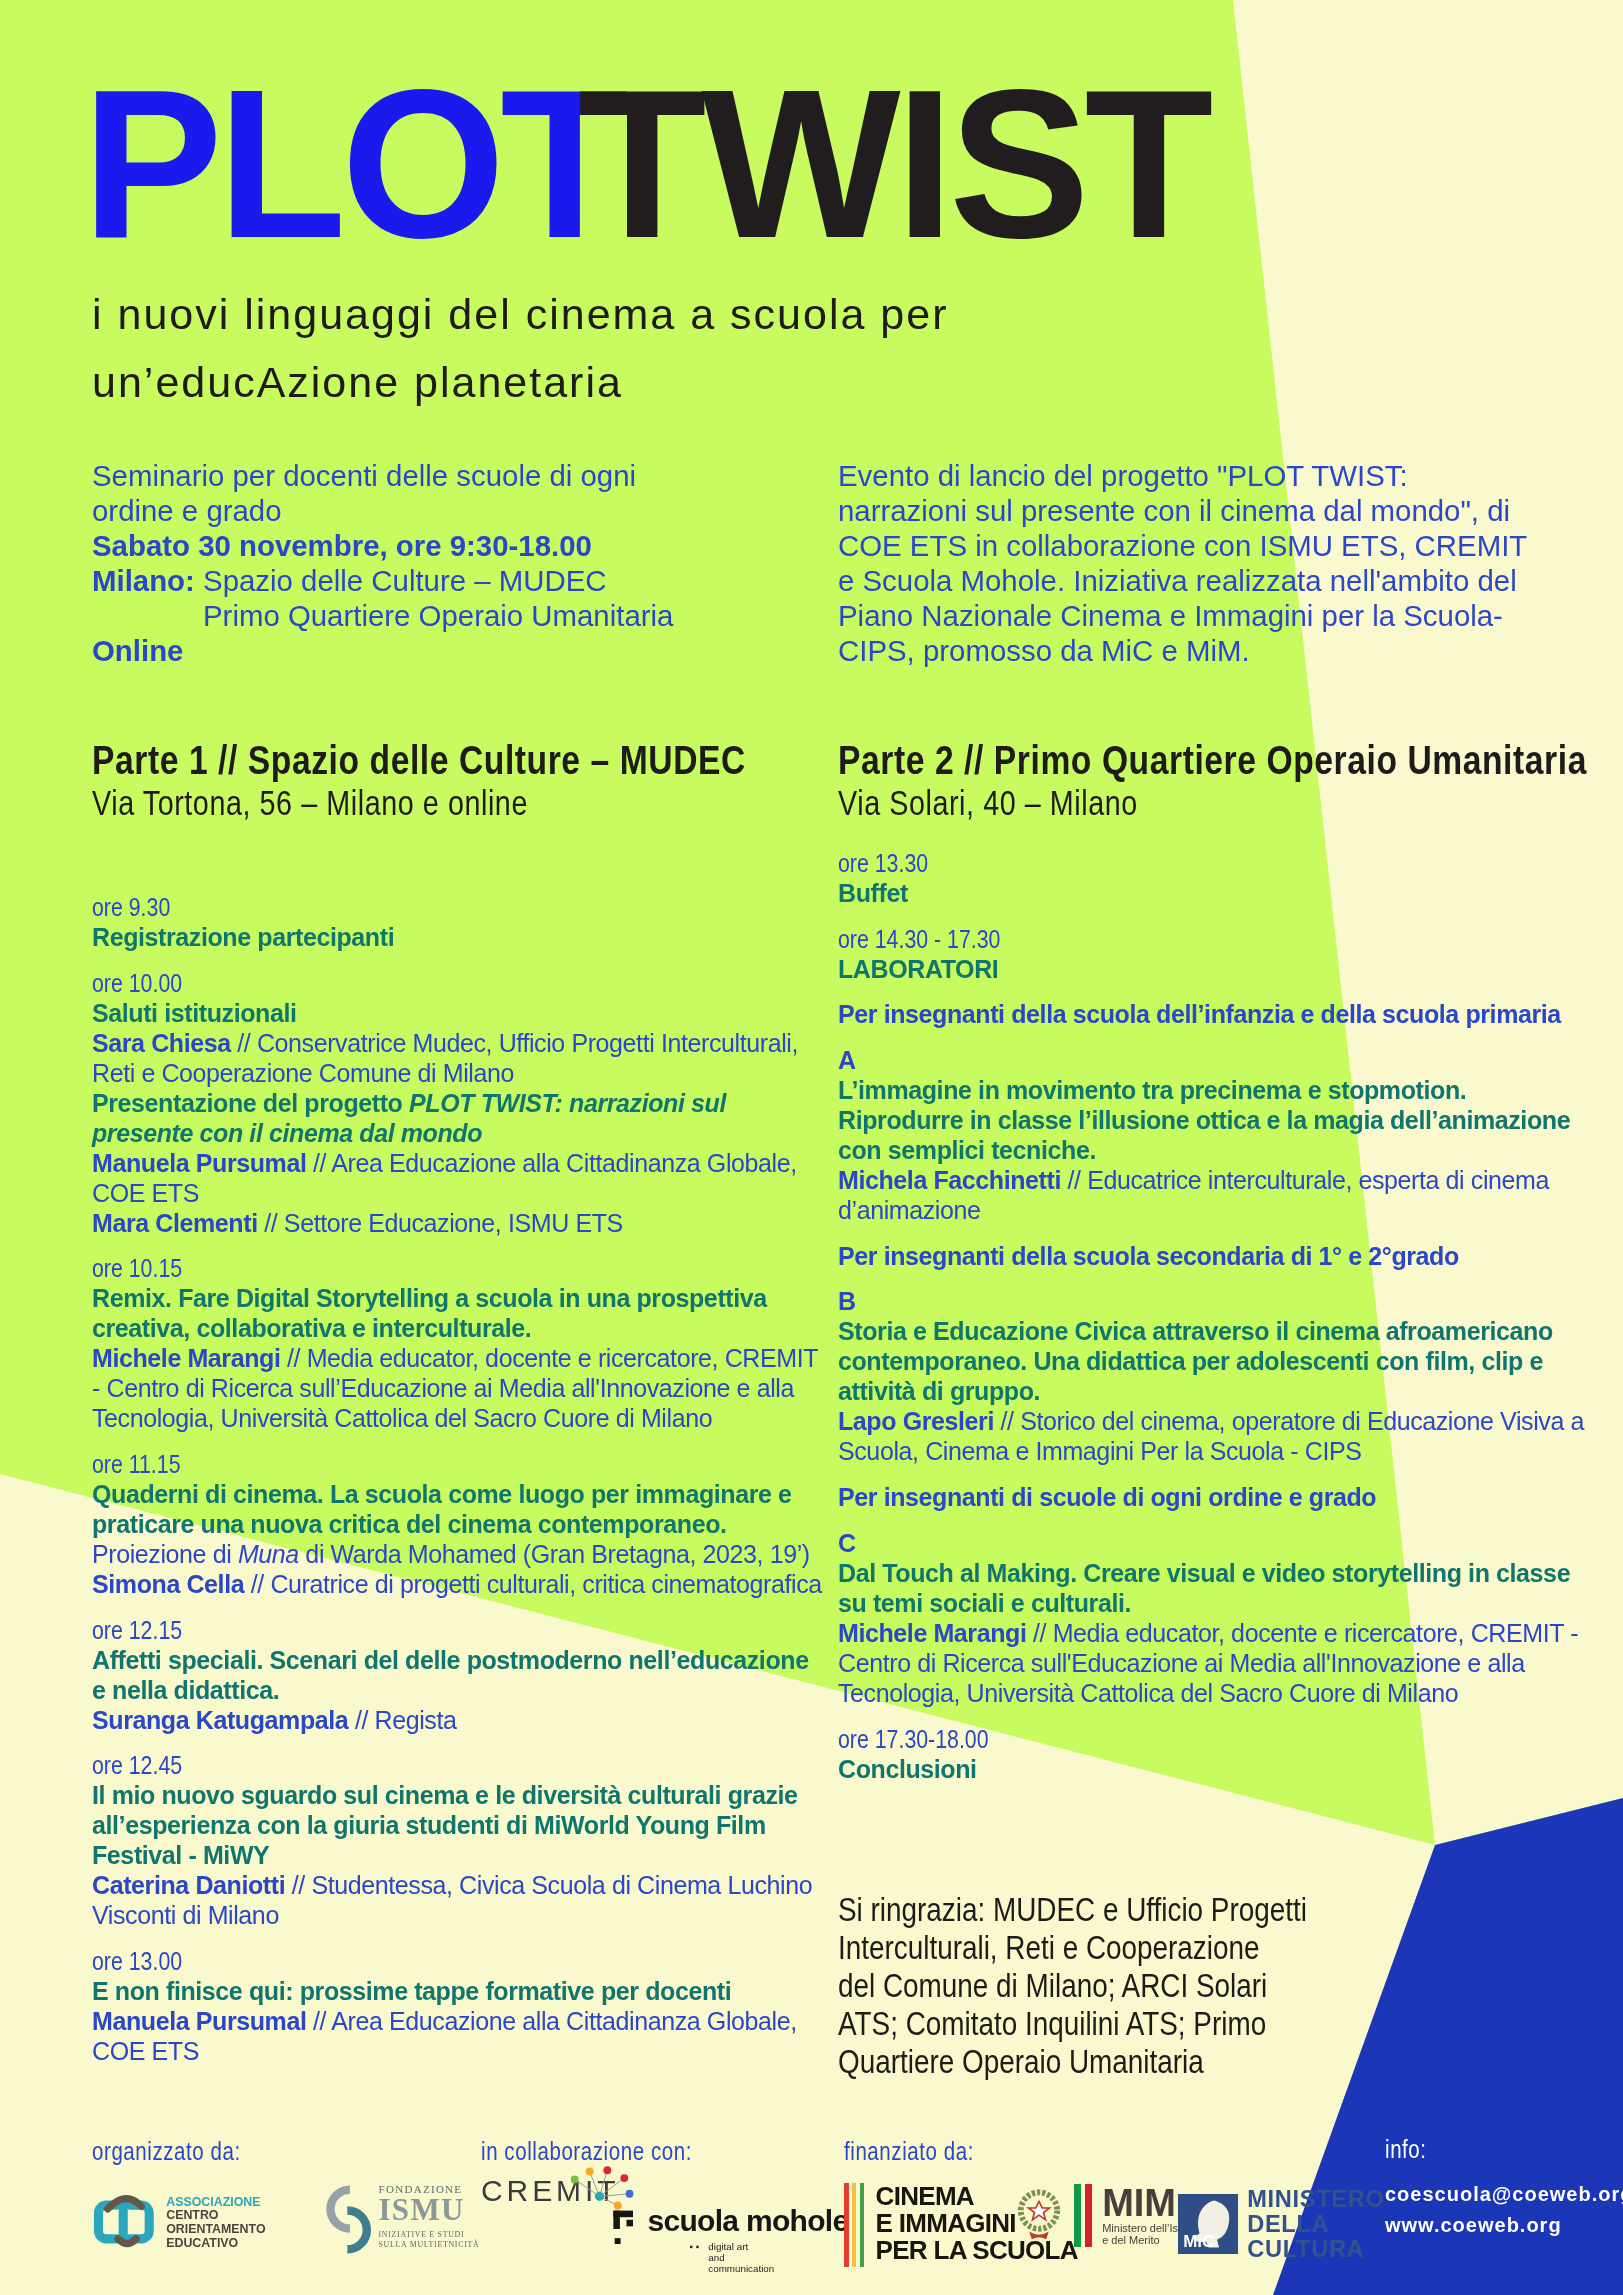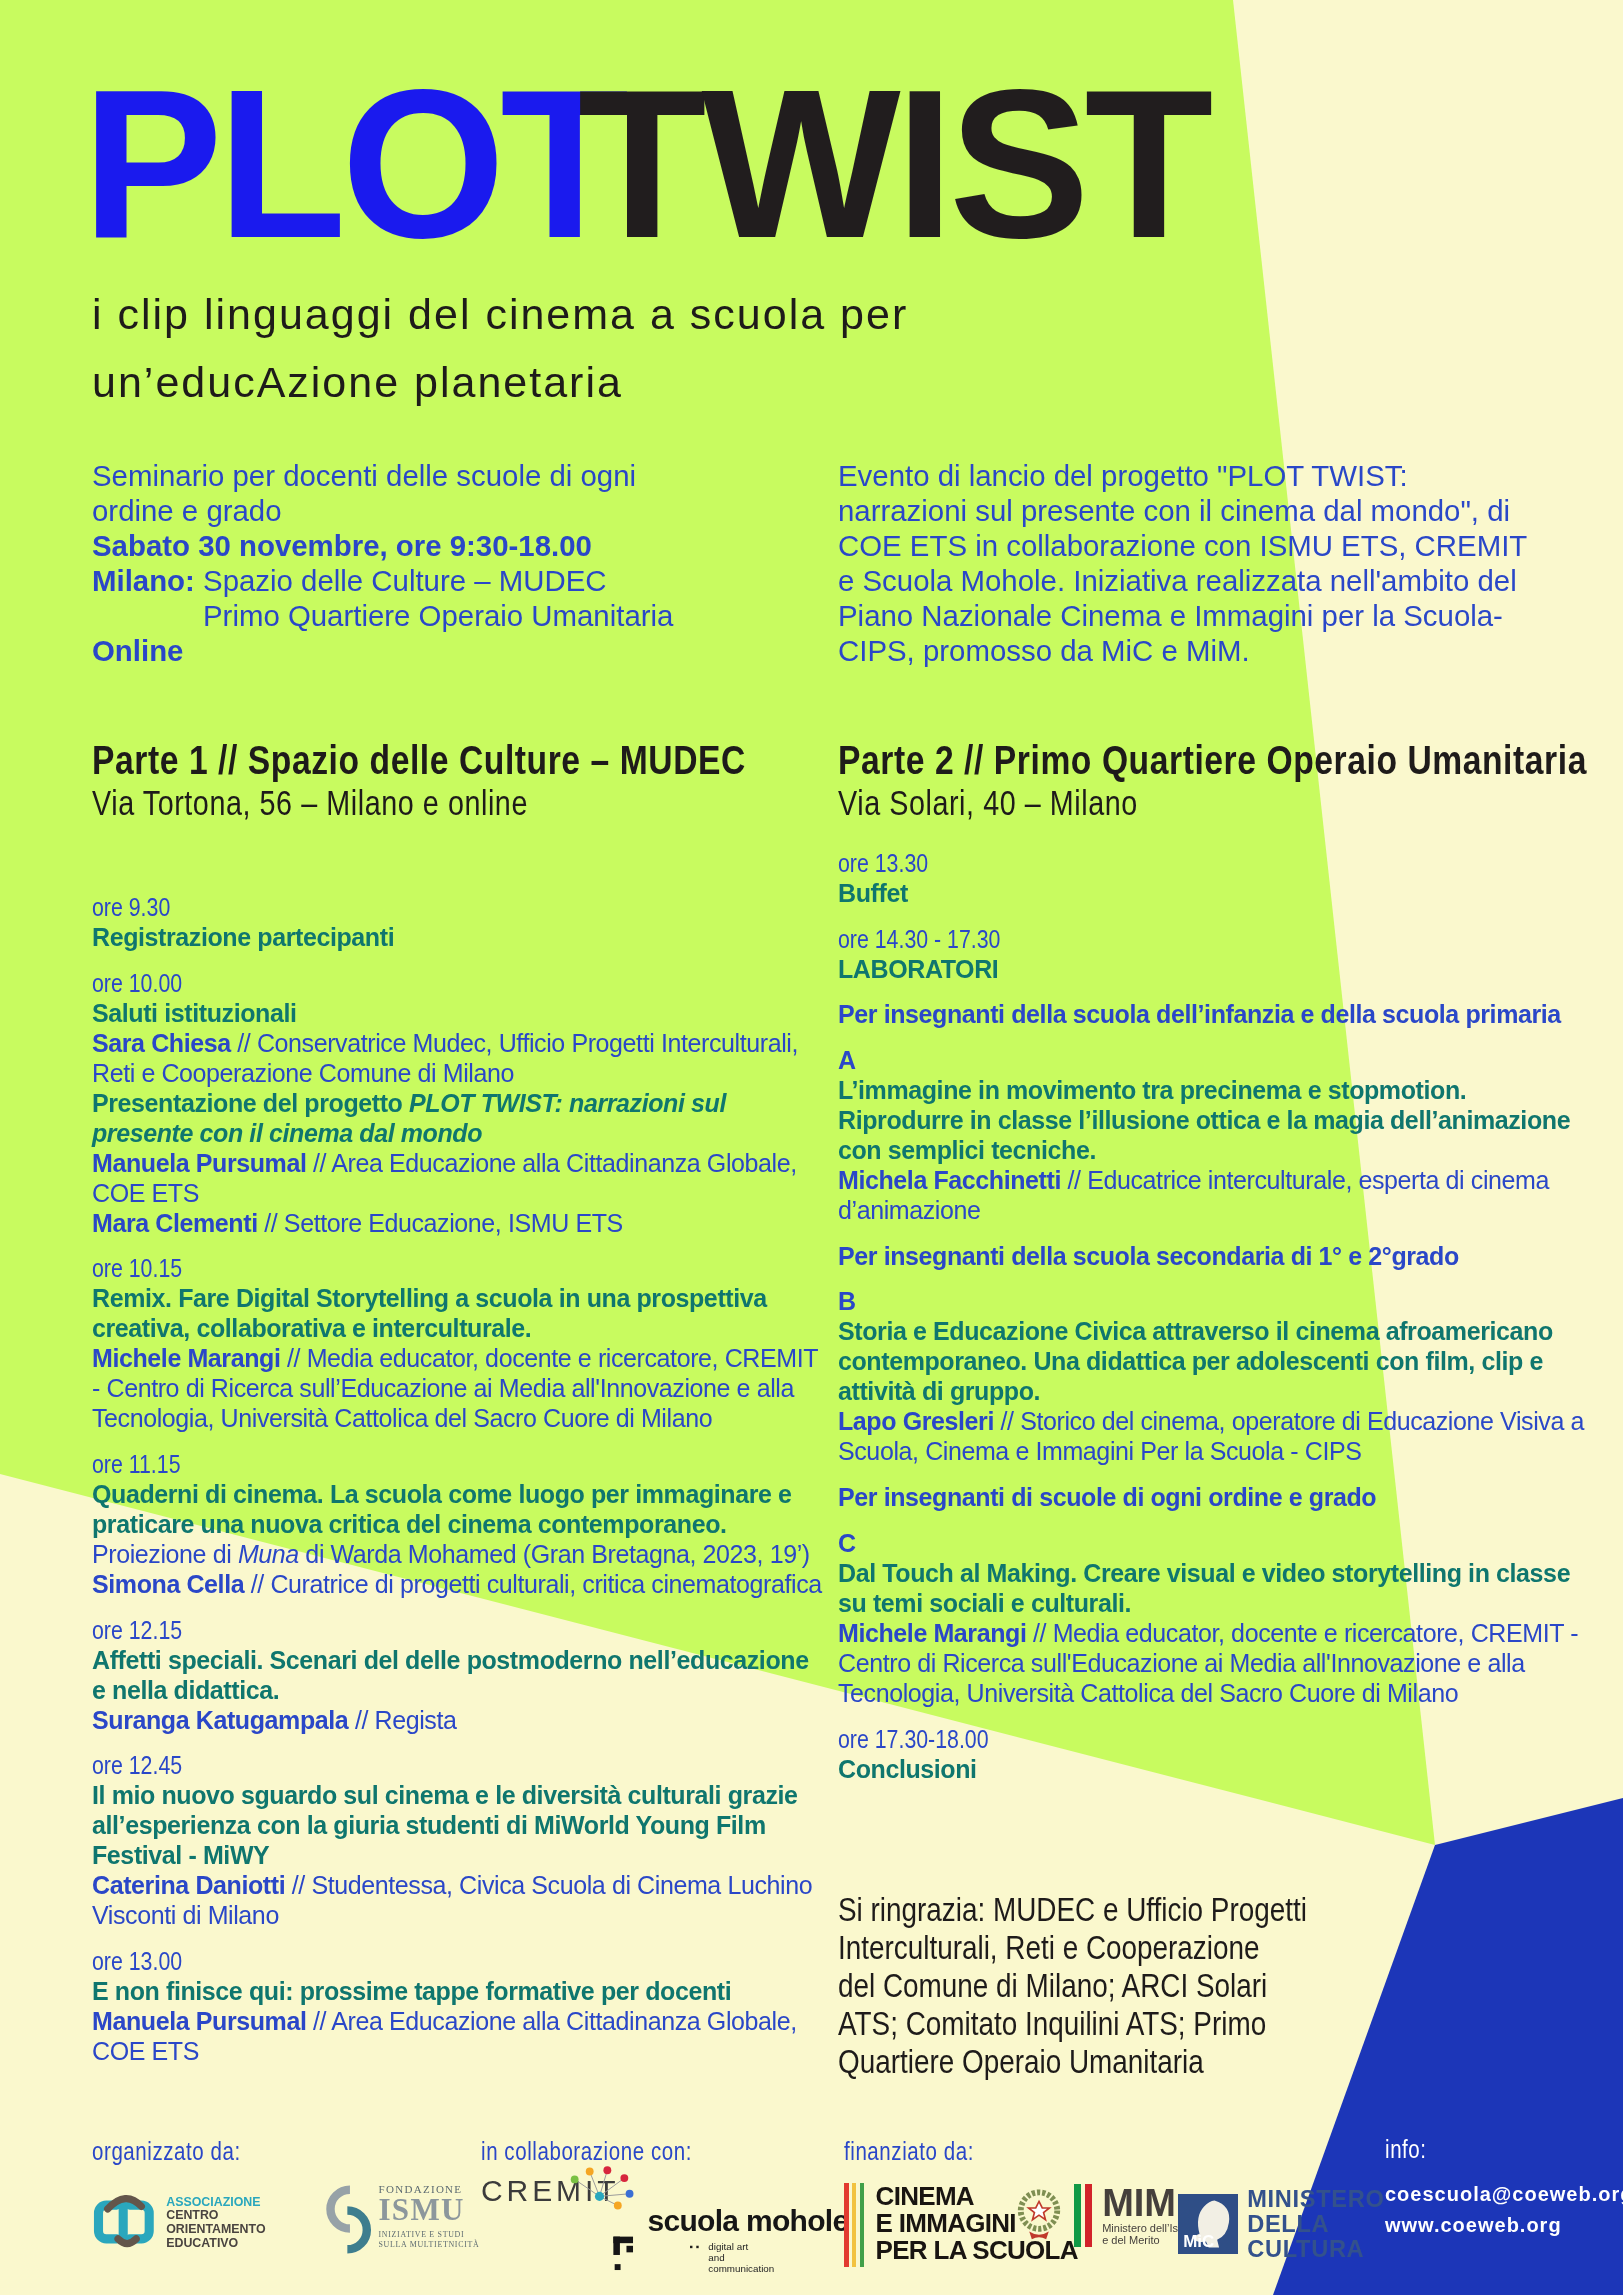--- a/index.html
+++ b/index.html
@@ -93,21 +93,21 @@
 <div class="poster">
 
   <div class="bg bg-green"></div>
   <div class="bg bg-blue"></div>
 
   <div class="abs title">
     <span class="t-blue">PLOT</span><span class="t-black">TWIST</span>
   </div>
 
   <div class="abs subtitle">
-    <div>i clip linguaggi del cinema a scuola per</div>
+    <div>i nuovi linguaggi del cinema a scuola per</div>
     <div>un’educAzione planetaria</div>
   </div>
 
   <div class="abs intro intro-left">
     <div>Seminario per docenti delle scuole di ogni</div>
     <div>ordine e grado</div>
     <div style="font-weight:bold;">Sabato 30 novembre, ore 9:30-18.00</div>
     <div><b>Milano:</b><span> Spazio delle Culture – MUDEC</span></div>
     <div class="indent">Primo Quartiere Operaio Umanitaria</div>
     <div style="font-weight:bold;">Online</div>
@@ -266,21 +266,21 @@
         <circle cx="45" cy="10" r="6" fill="#F5A623"></circle>
         <circle cx="72" cy="8" r="6" fill="#D7263D"></circle>
         <circle cx="98" cy="20" r="6" fill="#D7263D"></circle>
         <circle cx="106" cy="44" r="6" fill="#3B6FD4"></circle>
         <circle cx="88" cy="62" r="6" fill="#F5A623"></circle>
       </svg>
     </span>
     <div class="cremit-name" style="">CREMIT</div>
   </div>
 
-  <div class="abs" style="left:612px; top:2204px; display:flex; align-items:flex-end;">
+  <div class="abs" style="left:612px; top:2204px; display:flex; align-items:flex-start;">
     <span style="margin-right:10.5px; margin-top:3.9px;">
       <svg width="25" height="38" viewBox="0 0 38 58" fill="#161616">
         <rect x="2" y="4" width="30" height="10"></rect>
         <rect x="2" y="4" width="10" height="28"></rect>
         <rect x="22" y="18" width="10" height="10"></rect>
         <rect x="4" y="46" width="9" height="9"></rect>
       </svg>
     </span>
     <span>
       <div class="mohole-name">scuola mohole</div>

